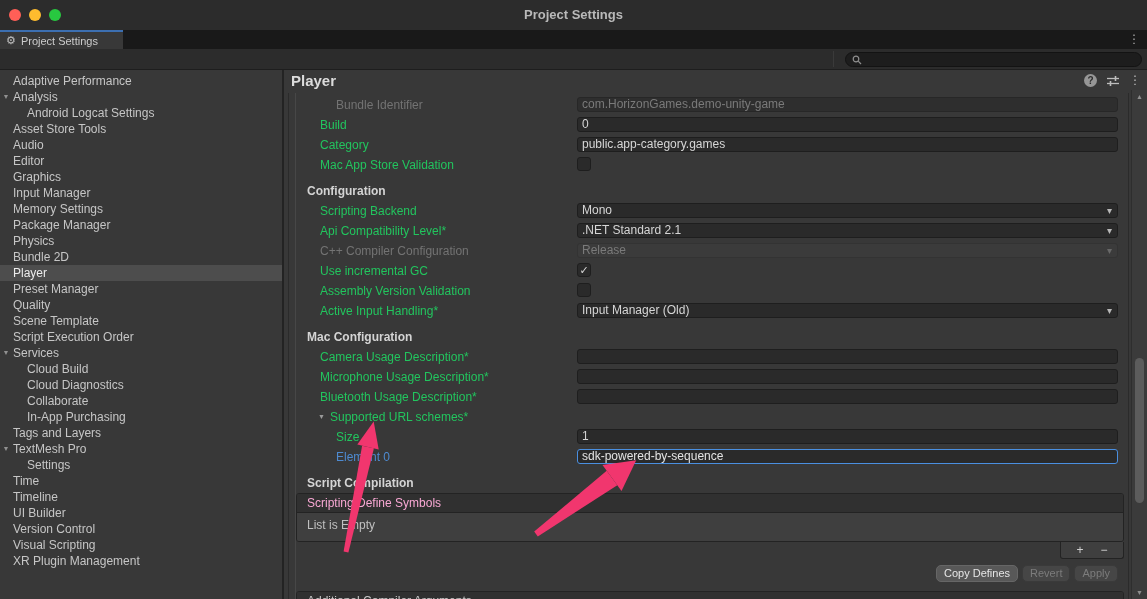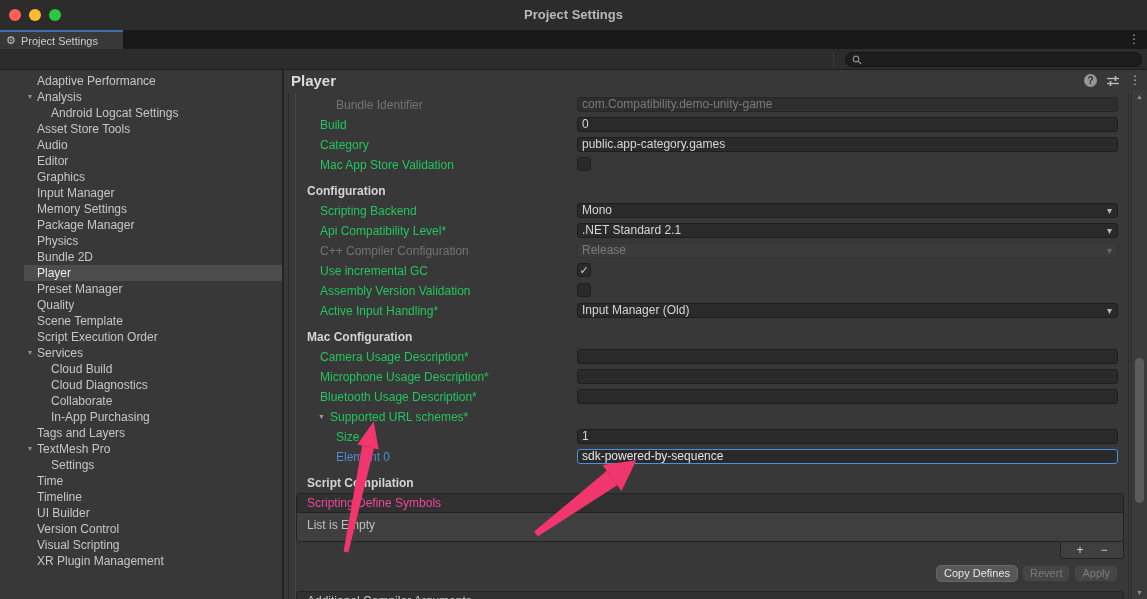--- a/index.html
+++ b/index.html
@@ -14,21 +14,21 @@
   .tab{position:absolute;left:0;top:0;height:19px;width:123px;background:#383838;border-top:2px solid var(--accent,#3c6fb1);display:flex;align-items:center;gap:5px;padding-left:6px;box-sizing:border-box;font-size:11px;color:#cccccc;cursor:default;}
   .gear{font-size:11px;color:#c0c0c0;line-height:1;}
   .tab-kebab{position:absolute;right:7px;top:2px;font-size:12px;color:#ababab;}
   
   .toolbar{position:absolute;left:0;top:49px;width:1147px;height:21px;background:#2c2c2c;border-bottom:1px solid #1e1e1e;box-sizing:border-box;}
   .toolbar-sep{position:absolute;left:833px;top:2px;width:1px;height:16px;background:#3a3a3a;}
   .search{position:absolute;left:845px;top:3px;width:297px;height:15px;background:#1d1d1d;border:1px solid #131313;border-radius:8px;display:flex;align-items:center;padding-left:6px;box-sizing:border-box;}
   .search input{background:transparent;border:none;outline:none;color:#d0d0d0;font-size:11px;width:260px;padding:0 0 0 4px;font-family:"Liberation Sans",sans-serif;}
   
   .sidebar{position:absolute;left:0;top:70px;width:282px;height:529px;background:#383838;padding-top:3px;box-sizing:border-box;overflow:hidden;}
-  .side-item{position:relative;height:16px;line-height:16px;font-size:12px;color:#c6c6c6;white-space:nowrap;cursor:default;margin-left:24px;}
+  .side-item{position:relative;height:16px;line-height:16px;font-size:12px;color:#c6c6c6;white-space:nowrap;cursor:default;}
   .side-item.selected{background:#4d4d4d;color:#ececec;}
   .side-item .expander{position:absolute;left:1px;top:0;width:10px;text-align:center;font-size:7px;color:#909090;}
   .ind0{padding-left:13px}.ind1{padding-left:27px}
   .splitter{position:absolute;left:282px;top:70px;width:2px;height:529px;background:#232323;}
   
   .panel-header{position:absolute;left:284px;top:70px;width:863px;height:23px;background:#383838;}
   .panel-title{position:absolute;left:7px;top:2px;font-size:15px;font-weight:bold;color:#dcdcdc;}
   .header-icons{position:absolute;right:6px;top:4px;display:flex;gap:9px;align-items:center;}
   .help-icon{width:13px;height:13px;border-radius:50%;background:#969696;color:#2c2c2c;font-size:10px;font-weight:bold;text-align:center;line-height:13px;cursor:default;}
   .kebab2{font-size:12px;color:#bdbdbd;line-height:13px;cursor:default;}
@@ -47,21 +47,21 @@
   .fold-tri{position:absolute;left:34px;top:6px;font-size:7px;color:#9a9a9a;}
   .fieldbox{position:absolute;left:293px;top:2px;width:541px;height:15px;background:#2a2a2a;border:1px solid #1e1e1e;border-radius:3px;box-sizing:border-box;font-size:12px;color:#d6d6d6;padding:0 4px;line-height:13px;white-space:nowrap;overflow:hidden;}
   .fieldbox.dis{color:#7a7a7a;background:#2e2e2e;border-color:#272727;}
   .fieldbox.focus{border-color:var(--focus,#4a8fe0);color:#e3e3e3;}
   .dropdown .caret{position:absolute;right:5px;top:0px;font-size:10px;color:#b8b8b8;line-height:13px;}
   .dropdown.dis{background:#3b3b3b;border-color:#333333;color:#7a7a7a;}
   .dropdown.dis .caret{color:#686868;}
   .checkbox{position:absolute;left:293px;top:2px;width:14px;height:14px;background:#2a2a2a;border:1px solid #1e1e1e;border-radius:3px;box-sizing:border-box;color:#d8d8d8;font-size:11px;line-height:12px;text-align:center;}
   
   .defbox{margin-left:12px;width:828px;border:1px solid #232323;border-radius:3px;box-sizing:border-box;overflow:hidden;}
-  .defbox-header{height:18px;background:#303030;border-bottom:1px solid #232323;font-size:12px;color:#ec4899;line-height:18px;padding-left:10px;}
+  .defbox-header{height:18px;background:#303030;border-bottom:1px solid #232323;font-size:12px;color:#f9a8d4;line-height:18px;padding-left:10px;}
   .defbox-body{height:28px;background:#3f3f3f;font-size:12px;color:#c0c0c0;line-height:25px;padding-left:10px;}
   .deffooter{width:64px;height:17px;margin-left:776px;background:#3f3f3f;border:1px solid #232323;border-top:none;border-radius:0 0 3px 3px;display:flex;align-items:center;justify-content:center;gap:17px;box-sizing:border-box;}
   .deffooter span{color:#cfcfcf;font-size:12px;line-height:13px;cursor:default;}
   .btnrow{display:flex;justify-content:flex-end;gap:4px;margin:6px 13px 0 0;}
   .btn{height:17px;padding:0 7px;font-size:11px;border-radius:5px;line-height:15px;box-sizing:border-box;cursor:default;}
   .btn.en{background:#585858;border:1px solid #666666;color:#e6e6e6;}
   .btn.dis{background:#464646;border:1px solid #3a3a3a;color:#7c7c7c;}
   .addbox{margin:9px 0 0 12px;width:828px;border:1px solid #232323;border-radius:3px 3px 0 0;box-sizing:border-box;overflow:hidden;}
   .addbox-header{height:18px;background:#303030;font-size:12px;color:#c9c9c9;line-height:19px;padding-left:10px;}
   
@@ -153,21 +153,21 @@
 </div>
 
 <div class="scrollview">
   <div class="rail a"></div>
   <div class="rail b"></div>
   <div class="rail c"></div>
 
   <div id="rows">
       <div class="row">
         <span class="lbl l2 dis">Bundle Identifier</span>
-        <div class="fieldbox dis"><span>com.Compatibility.demo-unity-game</span></div>
+        <div class="fieldbox dis"><span>com.HorizonGames.demo-unity-game</span></div>
       </div>
       <div class="row">
         <span class="lbl l1">Build</span>
         <div class="fieldbox"><span>0</span></div>
       </div>
       <div class="row">
         <span class="lbl l1">Category</span>
         <div class="fieldbox"><span>public.app-category.games</span></div>
       </div>
       <div class="row">

